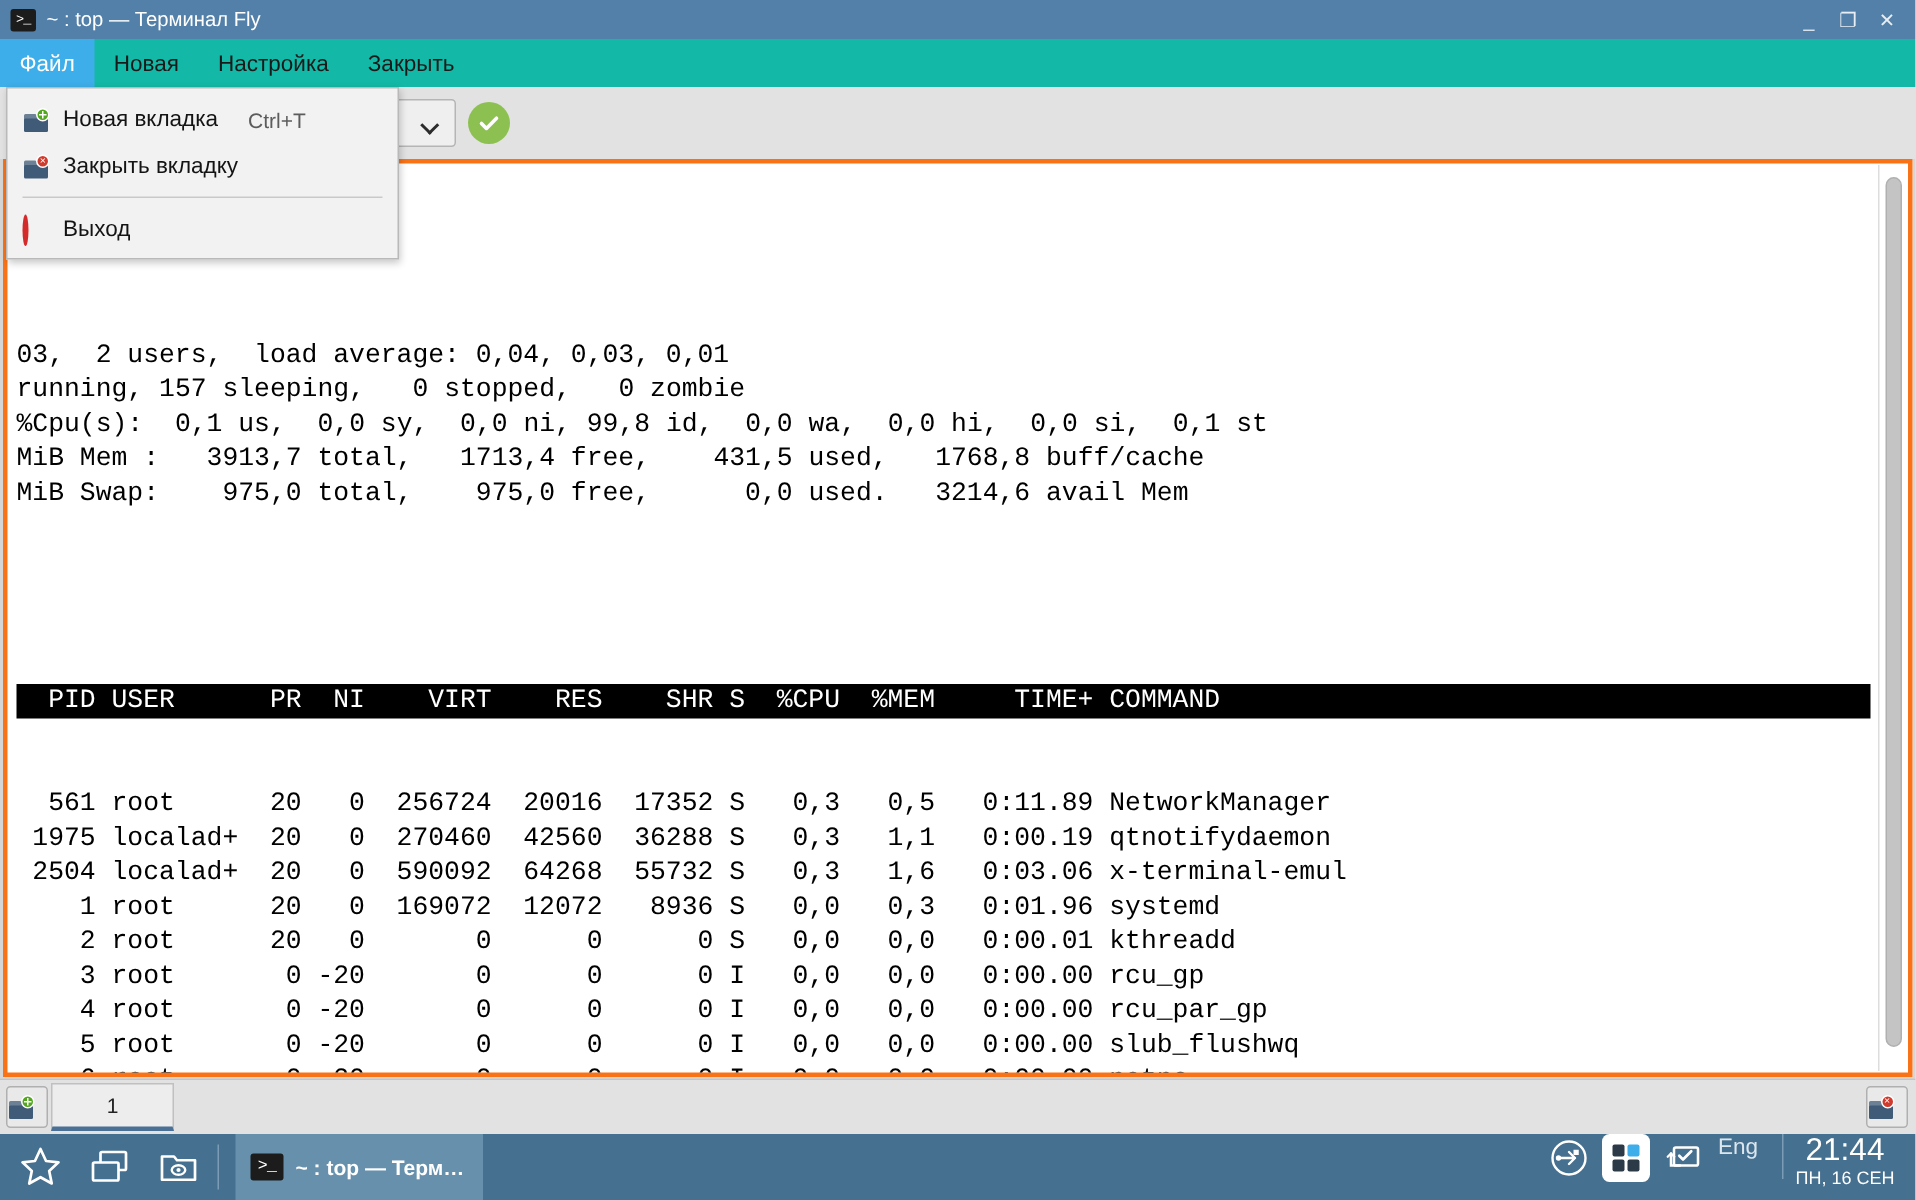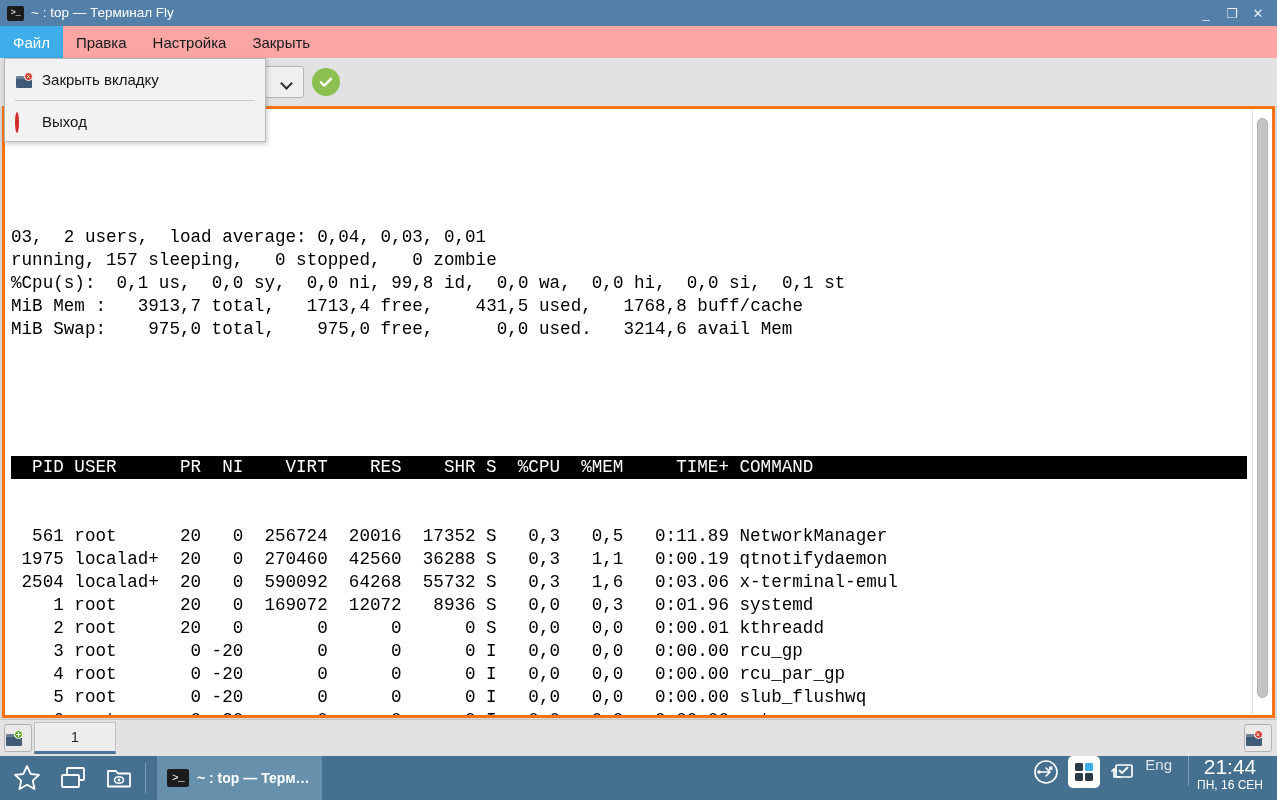--- a/index.html
+++ b/index.html
@@ -37,21 +37,21 @@
   }
   .tb-btn {
     width: 26px; height: 26px; display: flex; align-items: center;
     justify-content: center; color: #e8eef4; font-size: 13px;
   }
   .tb-btn.close { margin-right: 6px; }
 
   
   .menubar {
     position: absolute; left: 0; top: 26px; width: 1277px; height: 32px;
-    background: #fca5a5; display: flex; align-items: stretch;
+    background: #14b8a6; display: flex; align-items: stretch;
   }
   .menu-item {
     padding: 0 13px; display: flex; align-items: center;
     font-size: 15px; color: #1a1a1a; white-space: nowrap;
   }
   .menu-item.active { background: #3daee9; color: #ffffff; }
 
   
   .toolbar {
     position: absolute; left: 0; top: 58px; width: 1277px; height: 48px;
@@ -243,21 +243,21 @@
     <div class="tb-title">~ : top — Терминал Fly</div>
     <div class="tb-controls">
       <div class="tb-btn">_</div>
       <div class="tb-btn">❐</div>
       <div class="tb-btn close">✕</div>
     </div>
   </div>
 
   <div class="menubar">
     <div class="menu-item active">Файл</div>
-    <div class="menu-item">Правка</div>
+    <div class="menu-item">Новая</div>
     <div class="menu-item">Настройка</div>
     <div class="menu-item">Закрыть</div>
   </div>
 
   <div class="toolbar">
     <div class="tool-combo">
       <div class="chev"></div>
     </div>
     <div class="tool-check">
       <svg width="18" height="18" viewBox="0 0 18 18" aria-hidden="true">
@@ -273,20 +273,29 @@
       <span class="term-blank"></span>
       <span class="term-head-row">  PID USER      PR  NI    VIRT    RES    SHR S  %CPU  %MEM     TIME+ COMMAND</span>
       <div><span style="display: block;">  561 root      20   0  256724  20016  17352 S   0,3   0,5   0:11.89 NetworkManager</span><span style="display: block;"> 1975 localad+  20   0  270460  42560  36288 S   0,3   1,1   0:00.19 qtnotifydaemon</span><span style="display: block;"> 2504 localad+  20   0  590092  64268  55732 S   0,3   1,6   0:03.06 x-terminal-emul</span><span style="display: block;">    1 root      20   0  169072  12072   8936 S   0,0   0,3   0:01.96 systemd</span><span style="display: block;">    2 root      20   0       0      0      0 S   0,0   0,0   0:00.01 kthreadd</span><span style="display: block;">    3 root       0 -20       0      0      0 I   0,0   0,0   0:00.00 rcu_gp</span><span style="display: block;">    4 root       0 -20       0      0      0 I   0,0   0,0   0:00.00 rcu_par_gp</span><span style="display: block;">    5 root       0 -20       0      0      0 I   0,0   0,0   0:00.00 slub_flushwq</span><span style="display: block;">    6 root       0 -20       0      0      0 I   0,0   0,0   0:00.00 netns</span></div>
     </div>
     <div class="term-scroll">
       <div class="term-thumb"></div>
     </div>
   </div>
 
   <div class="dropdown">
+    <div class="dd-item">
+      <span class="dd-icon icon-newtab">
+        <span class="lid"></span>
+          <span class="base"></span>
+          <span class="badge"></span>
+      </span>
+      <span class="dd-label">Новая вкладка</span>
+      <span class="dd-accel">Ctrl+T</span>
+    </div>
     <div class="dd-item">
       <span class="dd-icon icon-closetab">
         <span class="lid"></span>
           <span class="base"></span>
           <span class="badge">×</span>
       </span>
       <span class="dd-label">Закрыть вкладку</span>
     </div>
     <div class="dd-sep"></div>
     <div class="dd-item">

